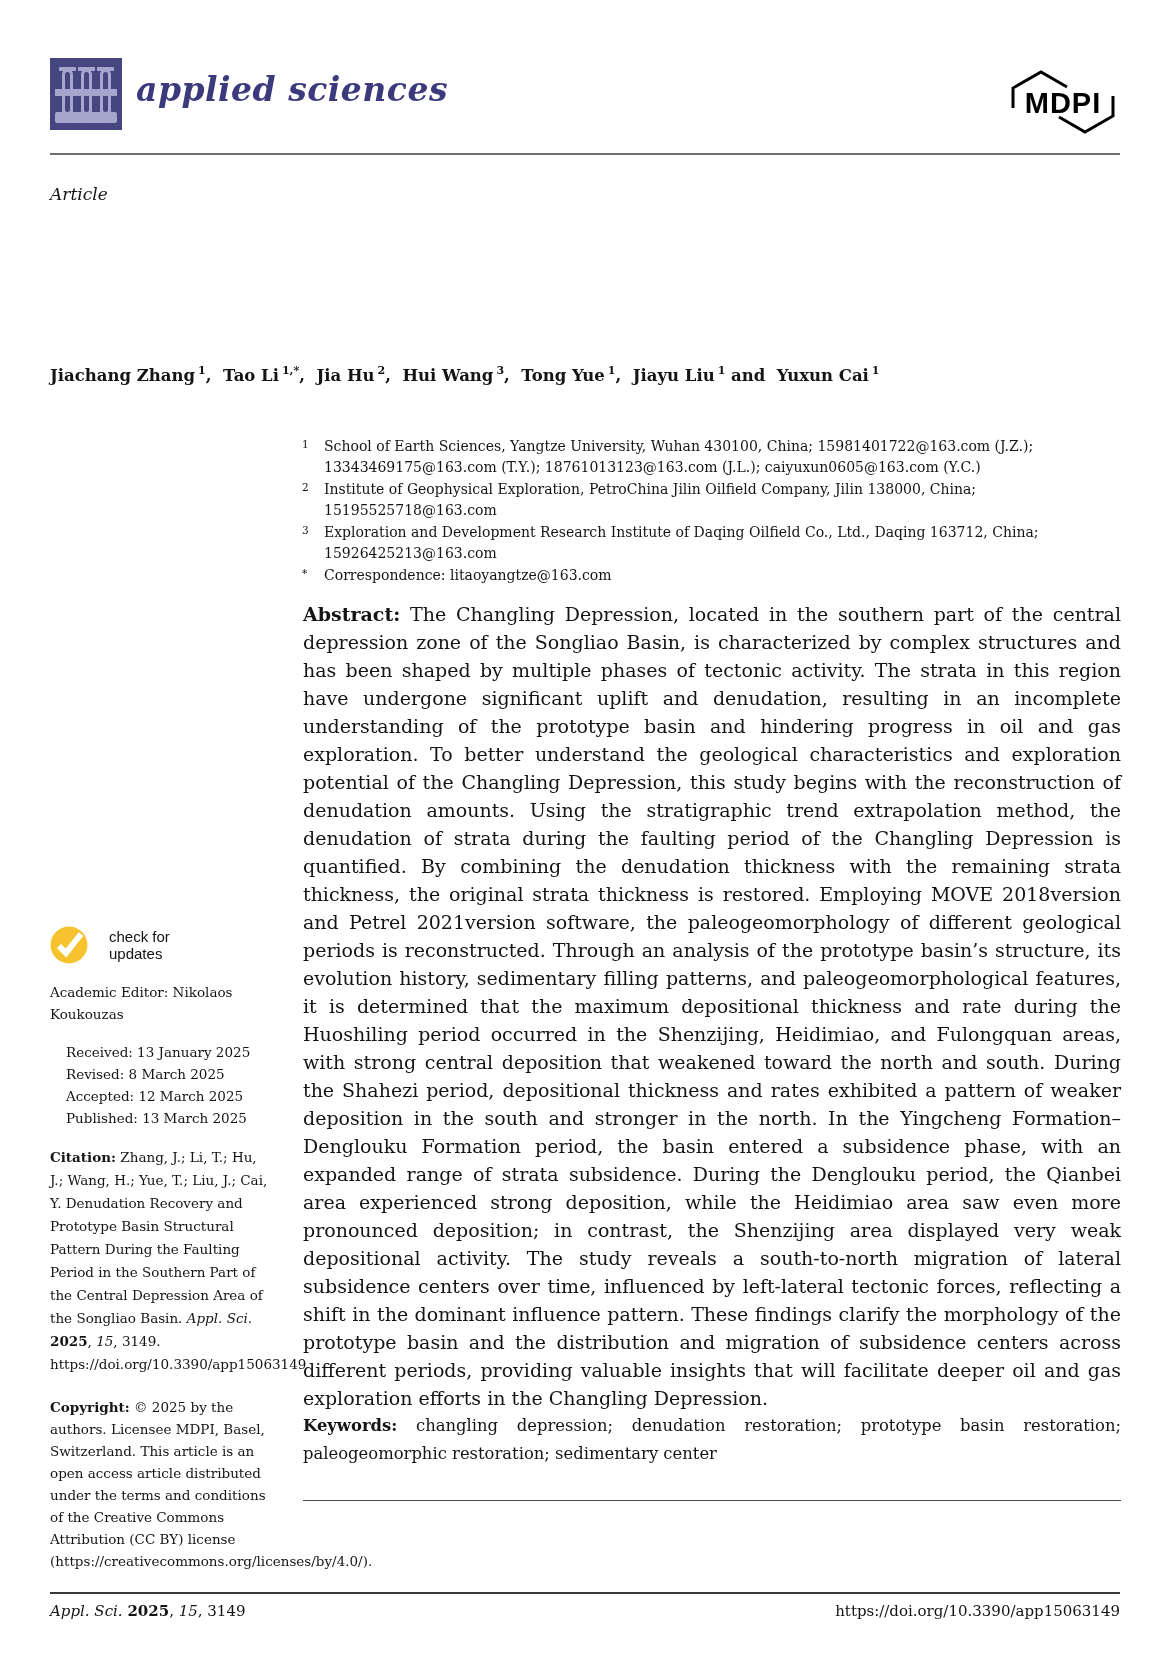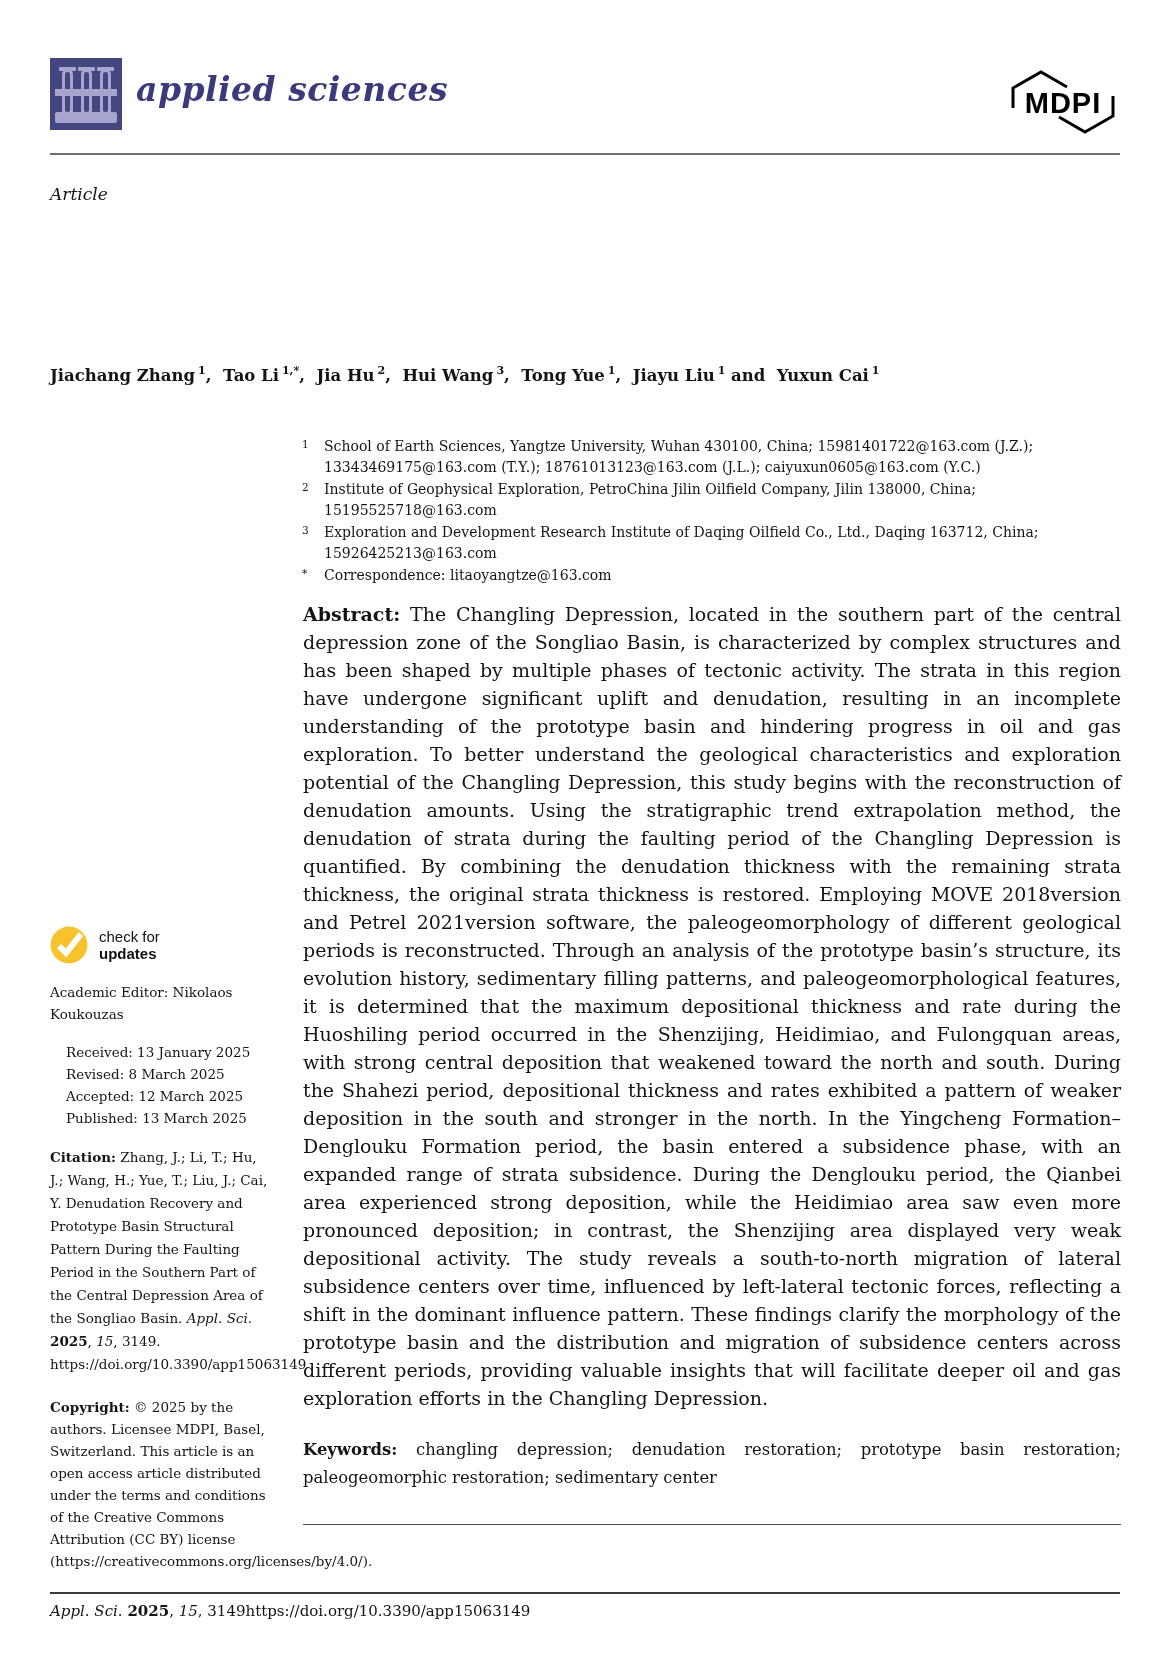--- a/index.html
+++ b/index.html
@@ -32,38 +32,38 @@
   
   .affiliations{position:absolute;left:300px;top:436px;width:824px;font-size:14px;line-height:21px;}
   .aff-row{display:flex;align-items:flex-start;margin-bottom:1px;}
   .aff-marker{flex:0 0 24px;font-size:10.5px;position:relative;top:-2px;padding-left:2px;}
   .aff-text{flex:1;}
 
   
   .abstract-col{position:absolute;left:303px;top:600px;width:818px;}
   .abstract{font-size:19px;line-height:28px;text-align:justify;}
   .abstract b{font-weight:bold;}
-  .keywords{font-size:16.4px;line-height:28px;text-align:justify;margin-top:24px;}
+  .keywords{font-size:16.4px;line-height:28px;text-align:justify;}
   .kw-rule{margin-top:32px;border-top:1.5px solid #4a4a4a;width:100%;}
 
   
   .sidebar{position:absolute;left:50px;top:925px;width:218px;font-size:13.5px;line-height:22px;}
-  .check-badge{display:flex;align-items:center;gap:9px;cursor:pointer;}
+  .check-badge{display:flex;align-items:center;gap:19px;cursor:pointer;}
   .check-badge svg{flex:0 0 40px;}
   .check-text{font-family:"Liberation Sans","DejaVu Sans",sans-serif;font-size:15px;line-height:17px;color:#111;}
-  .check-text .l2{font-weight:bold;}
+  .check-text .l2{font-weight:normal;}
   .side-editor{margin-top:16px;}
   .side-dates{margin-top:16px;margin-left:16px;}
   .side-citation{margin-top:17px;line-height:23px;}
   .side-copyright{margin-top:20px;line-height:22px;}
   .side-citation b,.side-copyright b{font-weight:bold;}
 
   
   .footer-rule{position:absolute;left:50px;top:1592px;width:1070px;border-top:2px solid #3a3a3a;}
-  .footer-row{position:absolute;left:50px;top:1602px;width:1070px;display:flex;
+  .footer-row{position:absolute;left:50px;top:1602px;width:1070px;display:flex;justify-content:space-between;
               font-size:15px;}
   .it{font-style:italic;}
   .bd{font-weight:bold;}
   .ws{white-space:pre;}
 </style>
 </head>
 <body>
 
 <div class="page">
 

